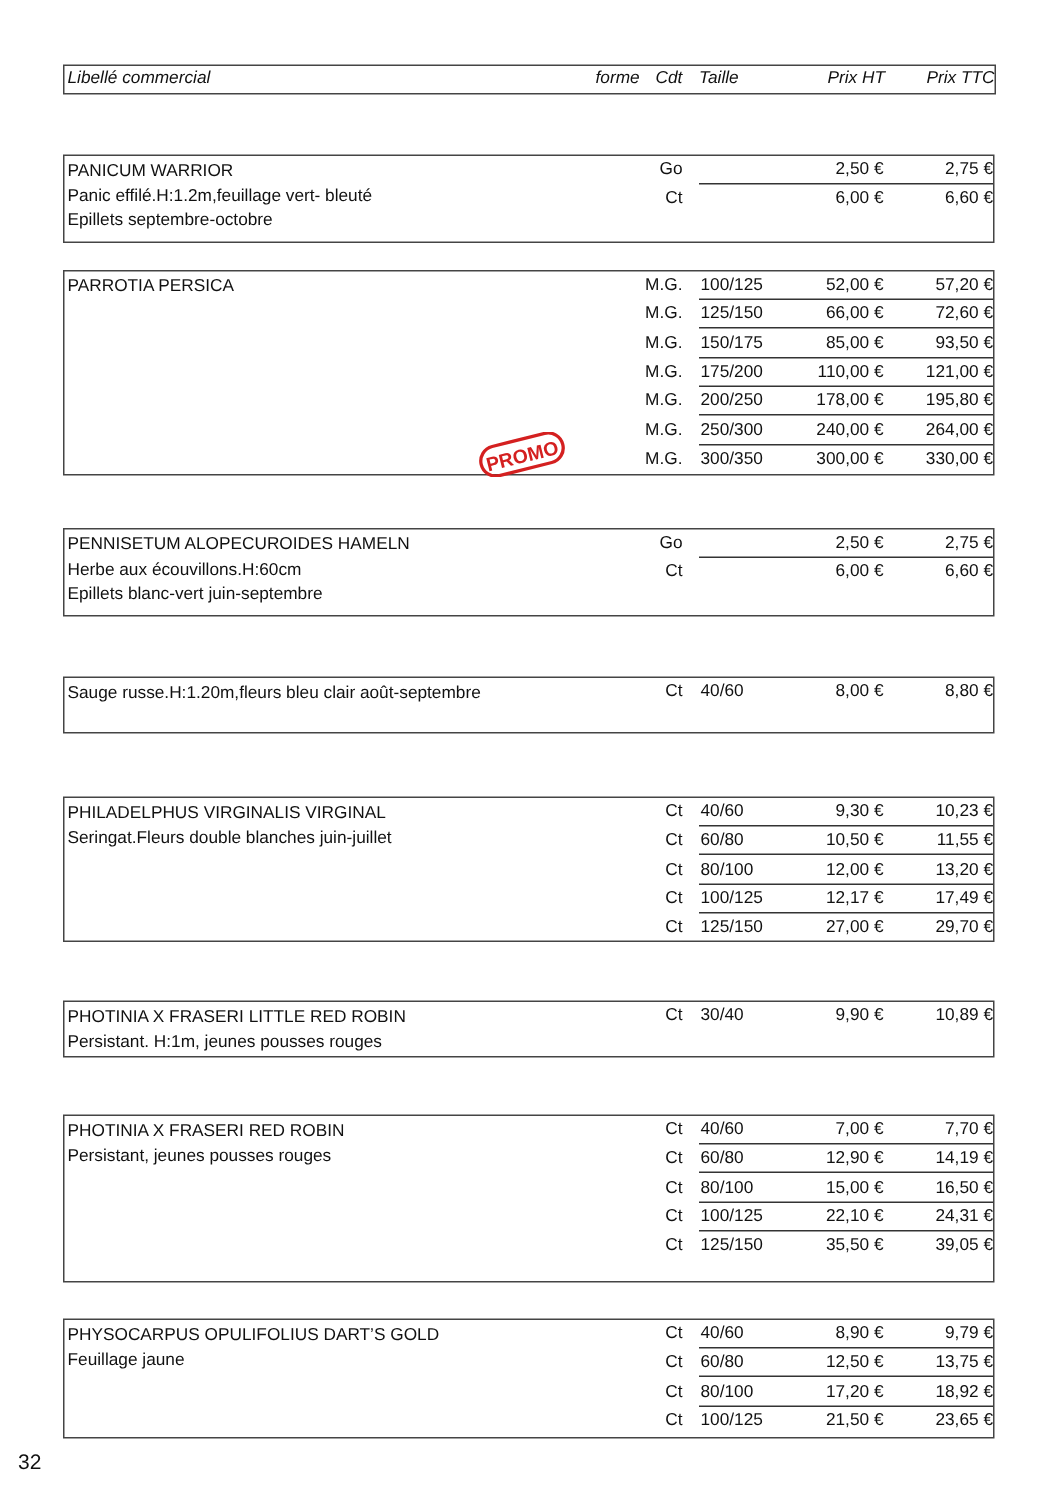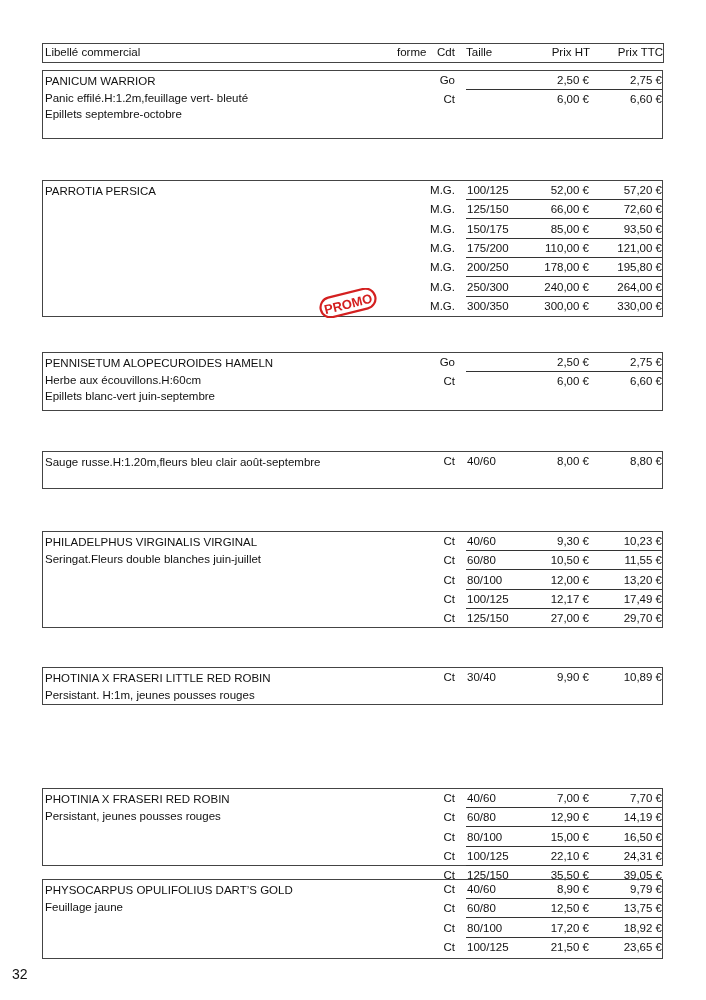--- a/index.html
+++ b/index.html
@@ -1,20 +1,20 @@
 <!DOCTYPE html>
 <html><head>
 <meta charset="utf-8">
 <style>
   html, body { margin:0; padding:0; background:#ffffff; }
   body { width:706px; height:1000px; position:relative; overflow:hidden;
          font-family:"Liberation Sans", sans-serif; color:#111; font-size:11.5px; }
   .box { position:absolute; left:42px; width:621px; border:1.2px solid #444; box-sizing:border-box; }
   .hdr { position:absolute; top:43px; left:42px; width:622px; height:20px; border:1.2px solid #444; box-sizing:border-box; }
-  .hdr span { position:absolute; top:2px; white-space:nowrap; }
+  .hdr span { position:absolute; top:2px; white-space:nowrap;font-style:italic; }
   .lbl { position:absolute; left:2px; top:2px; line-height:16.5px; white-space:nowrap; }
   .row { position:absolute; left:0; right:0; height:19px; }
   .row span { position:absolute; top:2px; white-space:nowrap; line-height:15px; }
   .cdt { right:207px; text-align:right; }
   .taille { left:424px; }
   .ht { right:73px; text-align:right; }
   .ttc { right:0px; text-align:left; }
   .sep { position:absolute; left:423px; right:0; height:0; border-top:1.2px solid #333; }
   .promo { position:absolute; left:316px; top:288px; width:64px; height:30px; }
   .pagenum { position:absolute; left:12px; top:966px; font-size:14px; }
@@ -24,21 +24,21 @@
 
 <div class="hdr">
   <span style="left:2px">Libellé commercial</span>
   <span style="left:354px">forme</span>
   <span style="left:394px">Cdt</span>
   <span style="left:423px">Taille</span>
   <span style="right:73px">Prix HT</span>
   <span style="right:0px">Prix TTC</span>
 </div>
 
-<div class="box" style="top:70px;height:69px;">
+<div class="box" style="top:103px;height:59px;">
   <div class="lbl">
     <div>PANICUM WARRIOR</div>
     <div>Panic effilé.H:1.2m,feuillage vert- bleuté</div>
     <div>Epillets septembre-octobre</div>
   </div>
   <div class="row" style="top:0">
     <span class="cdt">Go</span>
     <span class="ht">2,50 €</span>
     <span class="ttc">2,75 €</span>
   </div>
@@ -189,21 +189,21 @@
     <div>Persistant. H:1m, jeunes pousses rouges</div>
   </div>
   <div class="row" style="top:0">
       <span class="cdt">Ct</span>
       <span class="taille">30/40</span>
       <span class="ht">9,90 €</span>
       <span class="ttc">10,89 €</span>
     </div>
 </div>
 
-<div class="box" style="top:743px;height:78px;margin-top:45px;">
+<div class="box" style="top:743px;height:112px;">
   <div class="lbl">
     <div>PHOTINIA X FRASERI RED ROBIN</div>
     <div>Persistant, jeunes pousses rouges</div>
   </div>
   <div class="row" style="top:0">
       <span class="cdt">Ct</span>
       <span class="taille">40/60</span>
       <span class="ht">7,00 €</span>
       <span class="ttc">7,70 €</span>
     </div>

